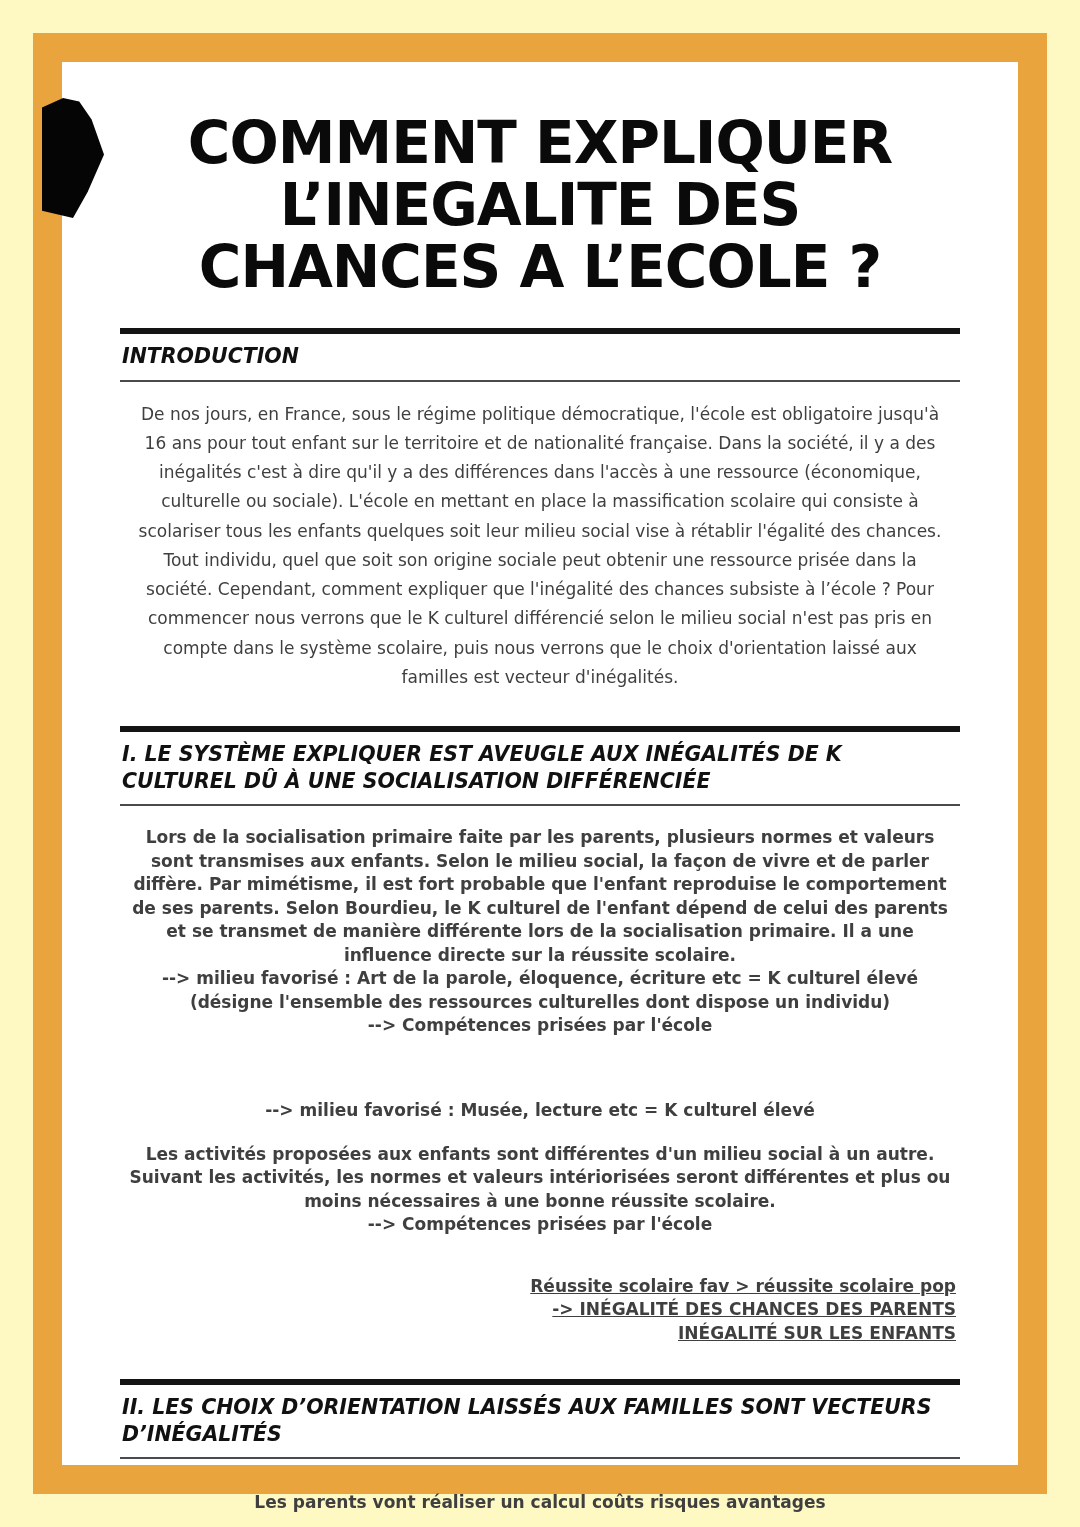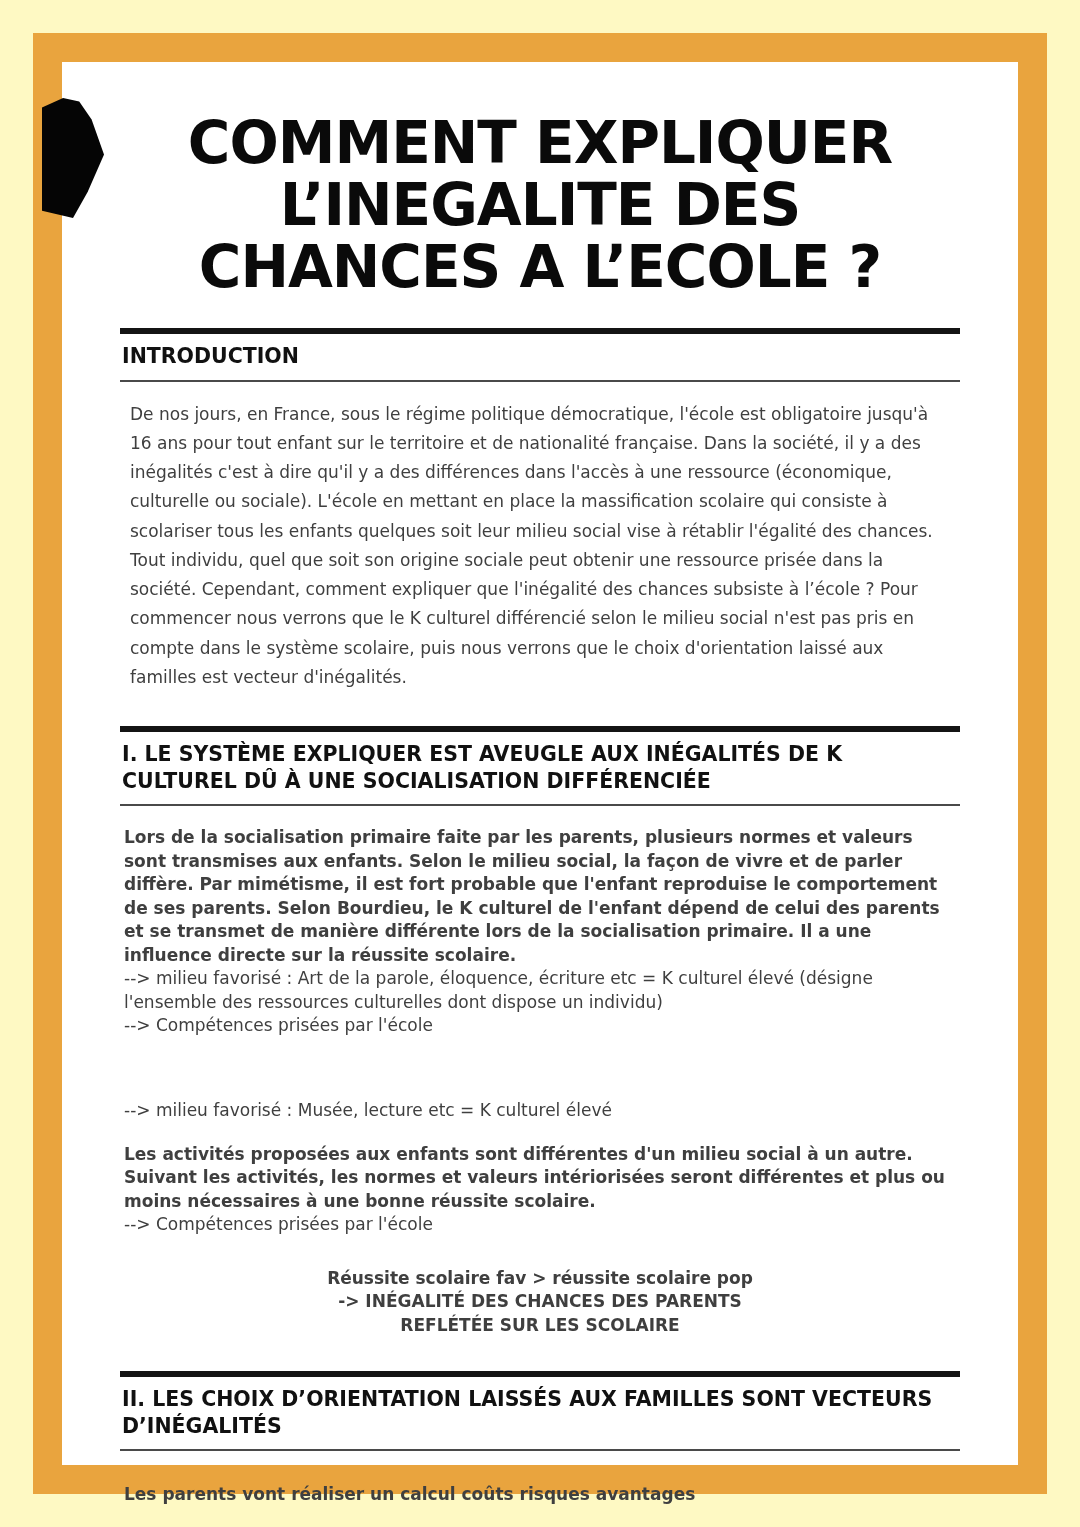--- a/index.html
+++ b/index.html
@@ -53,46 +53,50 @@
     margin: 0;
   }
   .section-heading {
     margin: 0;
     padding: 9px 2px 10px 2px;
     font-size: 20.5px;
     line-height: 1.3;
     font-weight: bold;
     color: #111111;
     text-align: left;
+    font-style: italic;
   }
   .body-text {
     color: #3f3f3f;
     font-size: 17px;
+    text-align: center;
   }
   .intro-body {
     margin: 18px 10px 34px 10px;
     line-height: 1.72;
   }
   .para {
     margin: 20px 4px 0 4px;
     line-height: 1.38;
     font-weight: bold;
   }
   .arrow-line {
     margin: 0 4px;
     line-height: 1.38;
+    font-weight: bold;
   }
   .gap-large { height: 62px; }
   .highlight-block {
-    margin: 30px 4px 0 4px;
+    margin: 38px 4px 0 4px;
     font-weight: bold;
     color: #3f3f3f;
     font-size: 17px;
-    text-align: center;
+    text-align: right;
     line-height: 1.38;
+    text-decoration: underline;
   }
   .section-spacer-2 { height: 34px; }
   .para-last {
     margin-top: 32px;
   }
 </style>
 </head>
 <body>
 
 <div class="page">
@@ -123,21 +127,21 @@
 
       <div class="gap-large"></div>
 
       <p class="body-text arrow-line">--&gt; milieu favorisé : Musée, lecture etc = K culturel élevé</p>
       <p class="body-text para">Les activités proposées aux enfants sont différentes d'un milieu social à un autre. Suivant les activités, les normes et valeurs intériorisées seront différentes et plus ou moins nécessaires à une bonne réussite scolaire.</p>
       <p class="body-text arrow-line">--&gt; Compétences prisées par l'école</p>
 
       <div class="highlight-block">
         <div>Réussite scolaire fav &gt; réussite scolaire pop</div>
         <div>-&gt; INÉGALITÉ DES CHANCES DES PARENTS</div>
-        <div>REFLÉTÉE SUR LES SCOLAIRE</div>
+        <div>INÉGALITÉ SUR LES ENFANTS</div>
       </div>
     </section>
 
     <div class="section-spacer-2"></div>
 
     <section>
       <div class="rule-thick"></div>
       <h2 class="section-heading">II. LES CHOIX D’ORIENTATION LAISSÉS AUX FAMILLES SONT VECTEURS D’INÉGALITÉS</h2>
       <div class="rule-thin"></div>
       <p class="body-text para para-last">Les parents vont réaliser un calcul coûts risques avantages</p>

